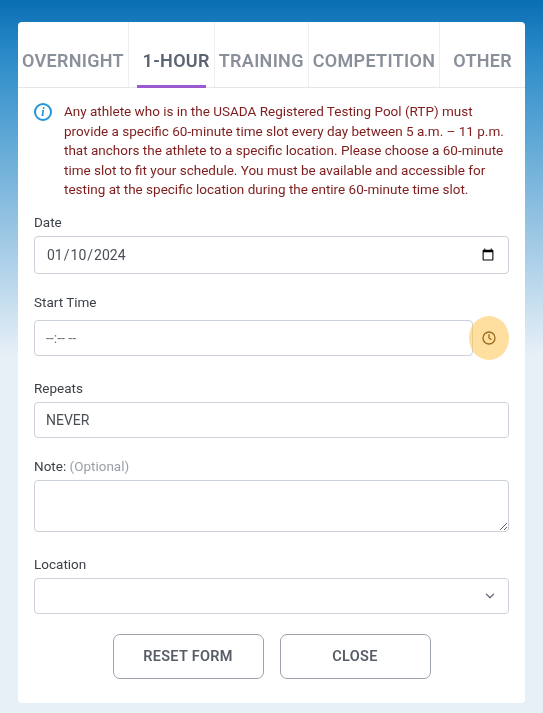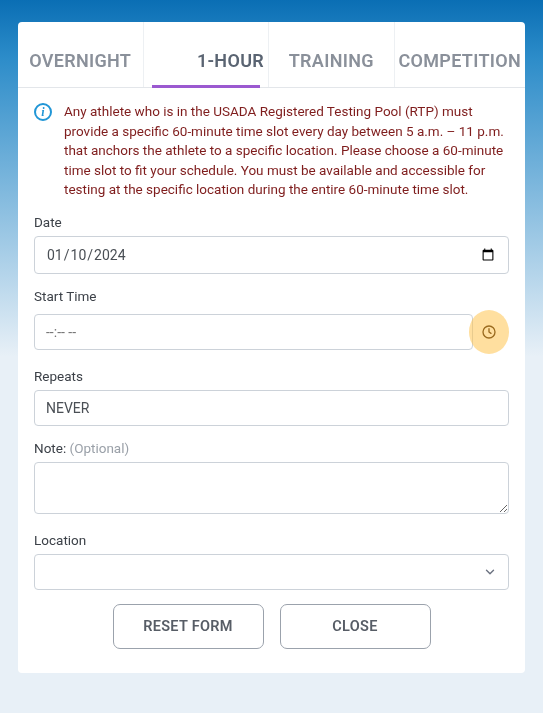--- a/index.html
+++ b/index.html
@@ -72,21 +72,21 @@
     font-size: 13.5px;
     color: #7f1d1d;
     line-height: 1.45;
   }
   label.field-label {
     display: block;
     font-size: 13.5px;
     color: #3c4148;
     margin-bottom: 6px;
   }
-  .field-group { margin-bottom: 14px; }
+  .field-group { margin-bottom: 20px; }
   input[type="date"], input[type="text"], select, textarea {
     width: 100%;
     padding: 9px 11px;
     border: 1px solid #ccd2d9;
     border-radius: 4px;
     font-size: 14px;
     color: #4a4f55;
     font-family: inherit;
     background: #fff;
   }
@@ -172,20 +172,21 @@
 </head>
 <body>
 
 <div class="modal">
 
   <div class="tabs">
     <div class="tab">OVERNIGHT</div>
     <div class="tab active">1-HOUR</div>
     <div class="tab">TRAINING</div>
     <div class="tab">COMPETITION</div>
+    <div class="tab">OTHER</div>
   </div>
 
   <div class="content">
 
     <div class="info-row">
       <div class="info-icon">i</div>
       <div class="info-text">Any athlete who is in the USADA Registered Testing Pool (RTP) must provide a specific 60-minute time slot every day between 5 a.m. – 11 p.m. that anchors the athlete to a specific location. Please choose a 60-minute time slot to fit your schedule. You must be available and accessible for testing at the specific location during the entire 60-minute time slot.</div>
     </div>
 
     <div class="field-group">

